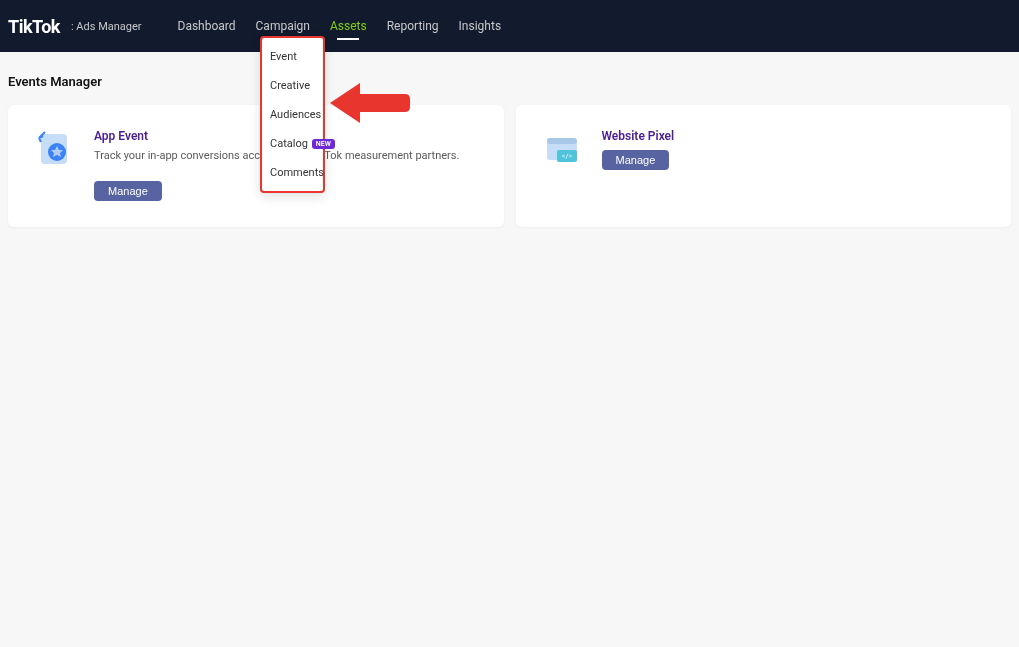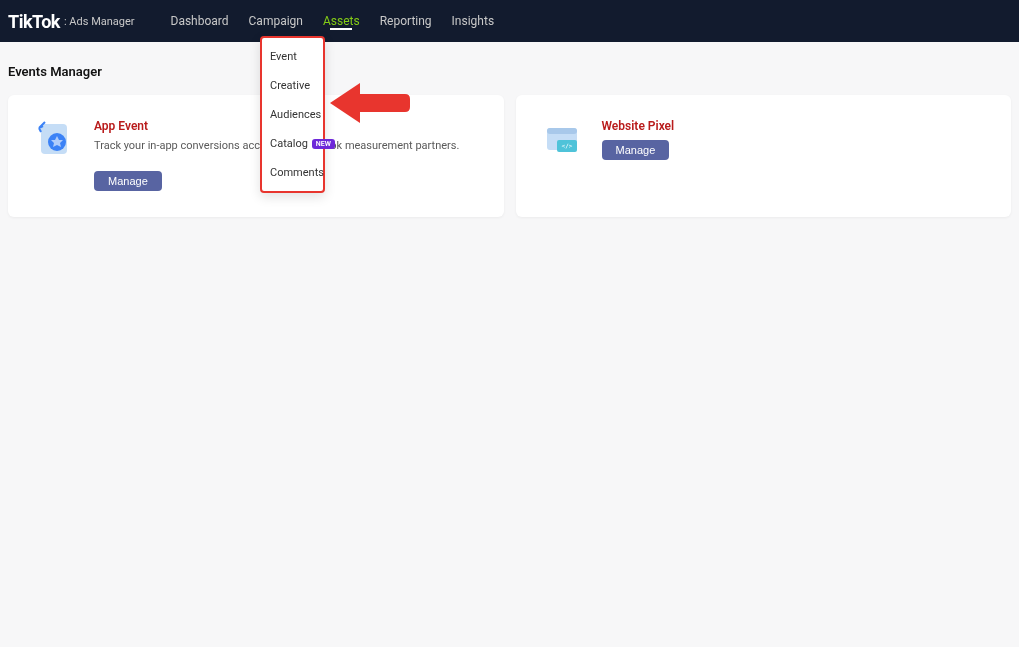--- a/index.html
+++ b/index.html
@@ -9,40 +9,40 @@
     }
     body {
       font-family: -apple-system, BlinkMacSystemFont, "Segoe UI", Roboto, Helvetica, Arial, sans-serif;
       background: #fff;
       width: 1019px;
       height: 647px;
       overflow: hidden;
     }
     .header {
       background: #121b2e;
-      height: 42px;
+      height: 52px;
       display: flex;
       align-items: center;
       padding: 0 8px;
     }
     .logo-section {
       display: flex;
       align-items: center;
       color: #fff;
       margin-right: 26px;
     }
     .logo-text {
       font-weight: 700;
       font-size: 18px;
       letter-spacing: -0.5px;
     }
     .logo-sub {
       font-size: 11px;
       color: #c8c8c8;
-      margin-left: 4px;
+      margin-left: 11px;
     }
     .nav {
       display: flex;
       height: 100%;
     }
     .nav-item {
       color: #c8c8c8;
       font-size: 12px;
       padding: 0 10px;
       height: 100%;
@@ -94,21 +94,21 @@
       display: flex;
       align-items: center;
       justify-content: center;
     }
     .card-content {
       flex: 1;
     }
     .card-title {
       font-size: 12px;
       font-weight: 600;
-      color: #b91c1c;
+      color: #4c1d95;
       margin-bottom: 6px;
     }
     .card-desc {
       font-size: 11px;
       color: #5a5a5a;
       margin-bottom: 18px;
     }
     .manage-btn {
       background: #5864a2;
       color: #fff;

